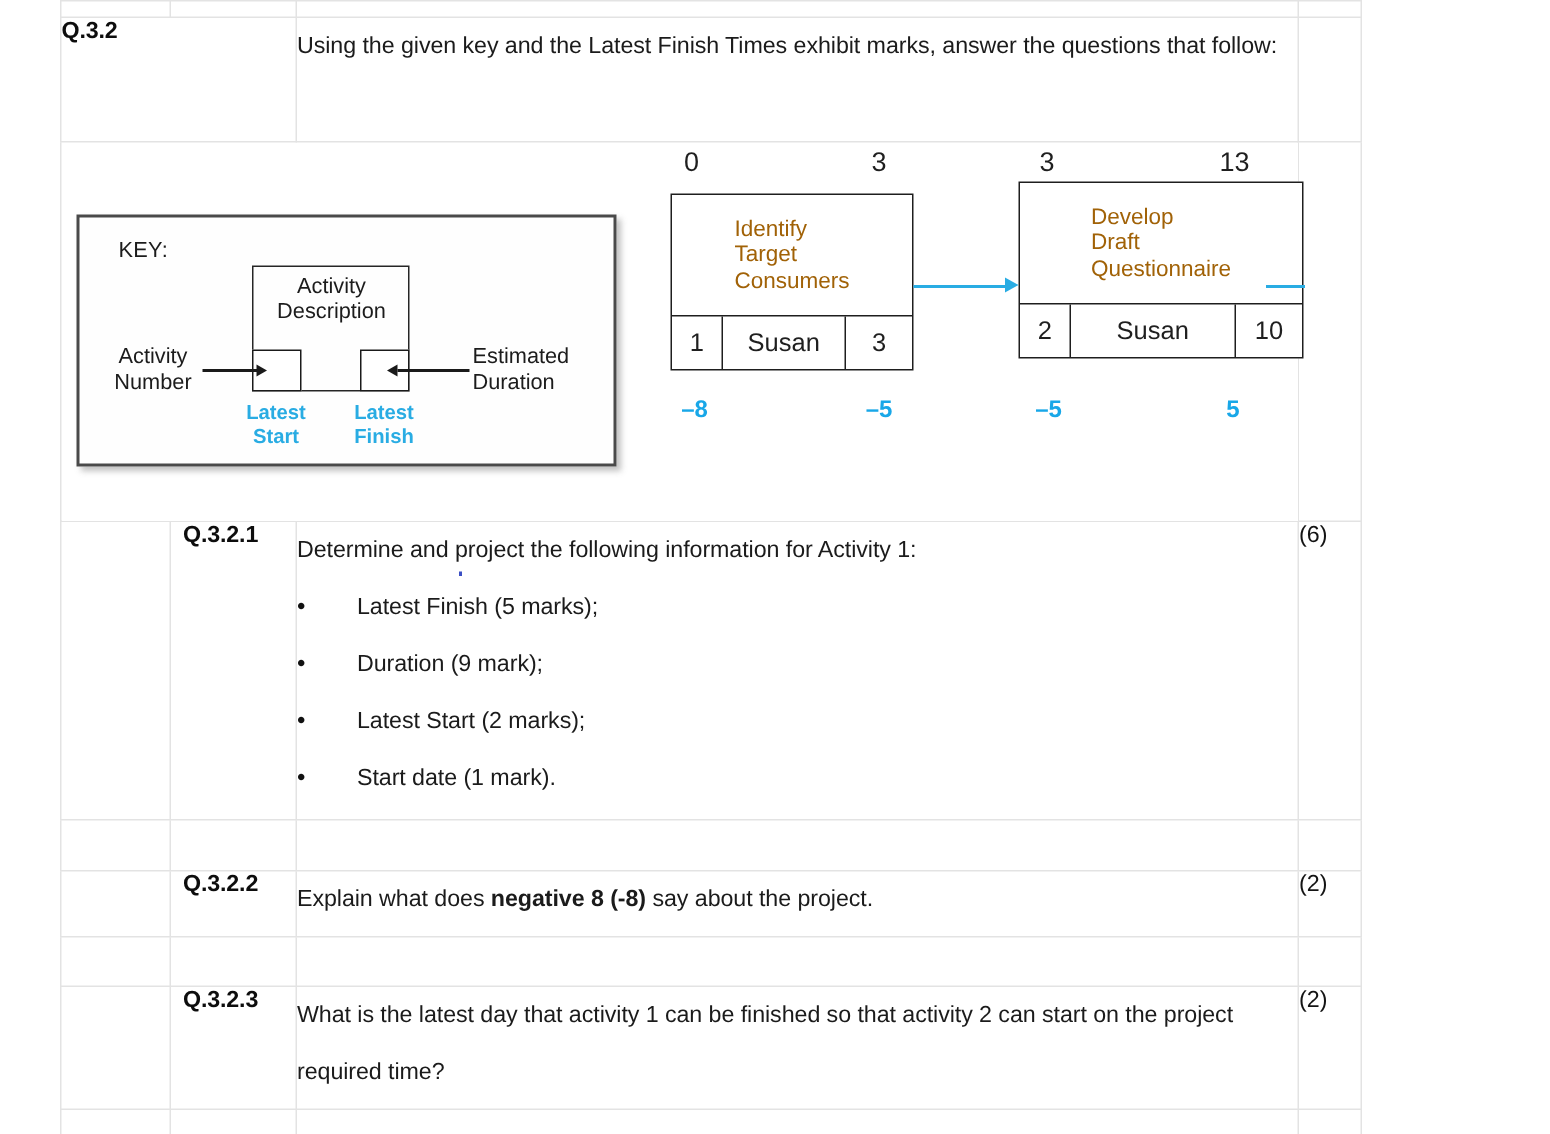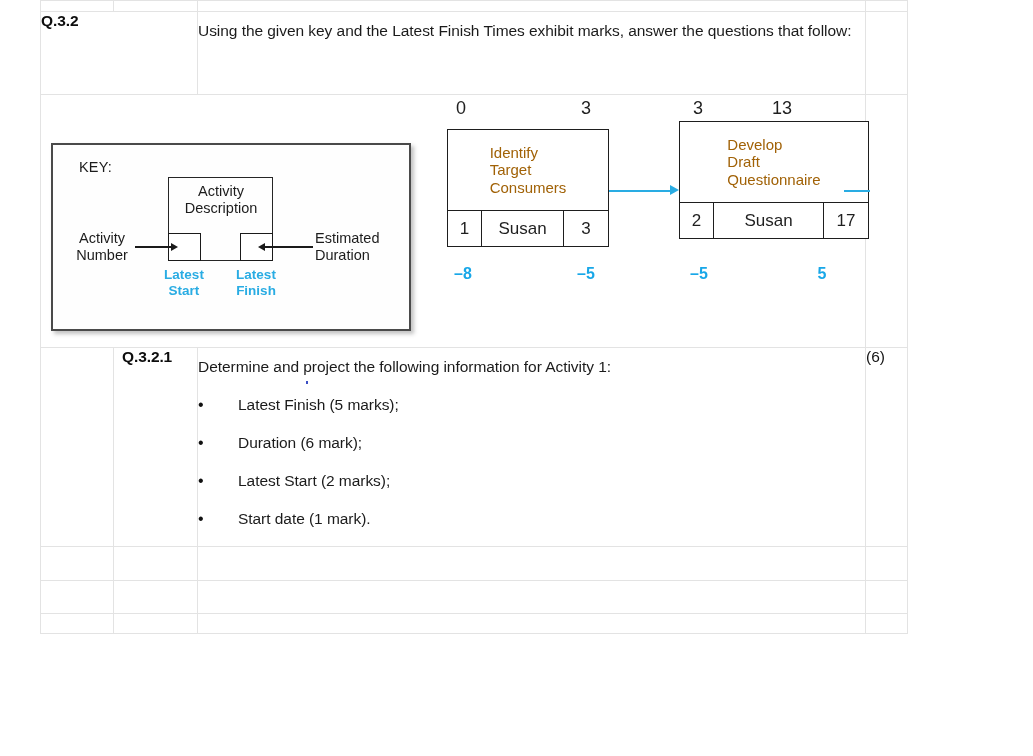--- a/index.html
+++ b/index.html
@@ -91,21 +91,21 @@
 
   
   .exhibit-cell { position: relative; height: 253px; }
 
   
   .key-box {
     position: absolute;
     left: 10px;
     top: 48px;
     width: 360px;
-    height: 188px;
+    height: 168px;
     border: 2px solid #4a4a4a;
     background: #fefefe;
     box-shadow: 3px 3px 4px rgba(120,120,120,0.45);
   }
   .key-title {
     position: absolute;
     left: 26px;
     top: 14px;
     font-size: 14.5px;
     color: #1c1c1c;
@@ -297,37 +297,37 @@
             <div class="key-line" style="left:212px; top:101px; width:48px;"></div>
             <div class="key-arrow left" style="left:205px; top:97.5px;"></div>
 
             <div class="key-ls">Latest<br>Start</div>
             <div class="key-lf">Latest<br>Finish</div>
           </div>
 
           <div class="num-top" style="left:405px; top:3px;">0</div>
           <div class="num-top" style="left:530px; top:3px;">3</div>
           <div class="num-top" style="left:642px; top:3px;">3</div>
-          <div class="num-top" style="left:726px; top:3px;">13</div>
+          <div class="num-top" style="left:767px; top:3px;">13</div>
 
           <div class="node" style="left:406px; top:34px; width:162px;">
             <div class="desc">Identify<br>Target<br>Consumers</div>
             <div class="row">
               <div class="cnum">1</div>
               <div class="cown">Susan</div>
               <div class="cdur">3</div>
             </div>
           </div>
 
           <div class="node" style="left:638px; top:26px; width:190px;">
             <div class="desc">Develop<br>Draft<br>Questionnaire</div>
             <div class="row">
               <div class="cnum">2</div>
               <div class="cown">Susan</div>
-              <div class="cdur">17</div>
+              <div class="cdur">10</div>
             </div>
           </div>
 
           <div class="blue-conn" style="left:568px; top:95px; width:62px;"></div>
           <div class="blue-arrow" style="left:629px; top:90px;"></div>
 
           <div class="blue-conn" style="left:803px; top:95px; width:26px;"></div>
 
           <div class="num-bot" style="left:405px; top:170px;">–8</div>
           <div class="num-bot" style="left:528px; top:170px;">–5</div>
@@ -338,43 +338,55 @@
         <td></td>
       </tr>
 
       <tr>
         <td></td>
         <td class="qlabel sub">Q.3.2.1</td>
         <td class="qtext" style="height:199px">
           <div>Determine and project the following information for Activity 1:</div>
           <ul class="bullets">
             <li>Latest Finish (5 marks);</li>
-            <li>Duration (6 mark);</li>
+            <li>Duration (9 mark);</li>
             <li>Latest Start (2 marks);</li>
             <li>Start date (1 mark).</li>
           </ul>
         </td>
         <td class="marks">(6)</td>
       </tr>
 
       <tr>
         <td style="height:34px"></td>
           <td></td>
           <td></td>
           <td></td>
       </tr>
 
+      <tr>
+        <td></td>
+        <td class="qlabel sub">Q.3.2.2</td>
+        <td class="qtext" style="height:44px"><span>Explain what does </span><b>negative 8 (-8)</b><span> say about the project.</span></td>
+        <td class="marks">(2)</td>
+      </tr>
 
       <tr>
         <td style="height:33px"></td>
           <td></td>
           <td></td>
           <td></td>
       </tr>
 
+      <tr>
+        <td></td>
+        <td class="qlabel sub">Q.3.2.3</td>
+        <td class="qtext" style="height:82px">What is the latest day that activity 1 can be finished so that activity 2 can start on the project required time?</td>
+        <td class="marks">(2)</td>
+      </tr>
 
       <tr>
         <td style="height:20px"></td>
           <td></td>
           <td></td>
           <td></td>
       </tr>
 
     </tbody>
   </table>

